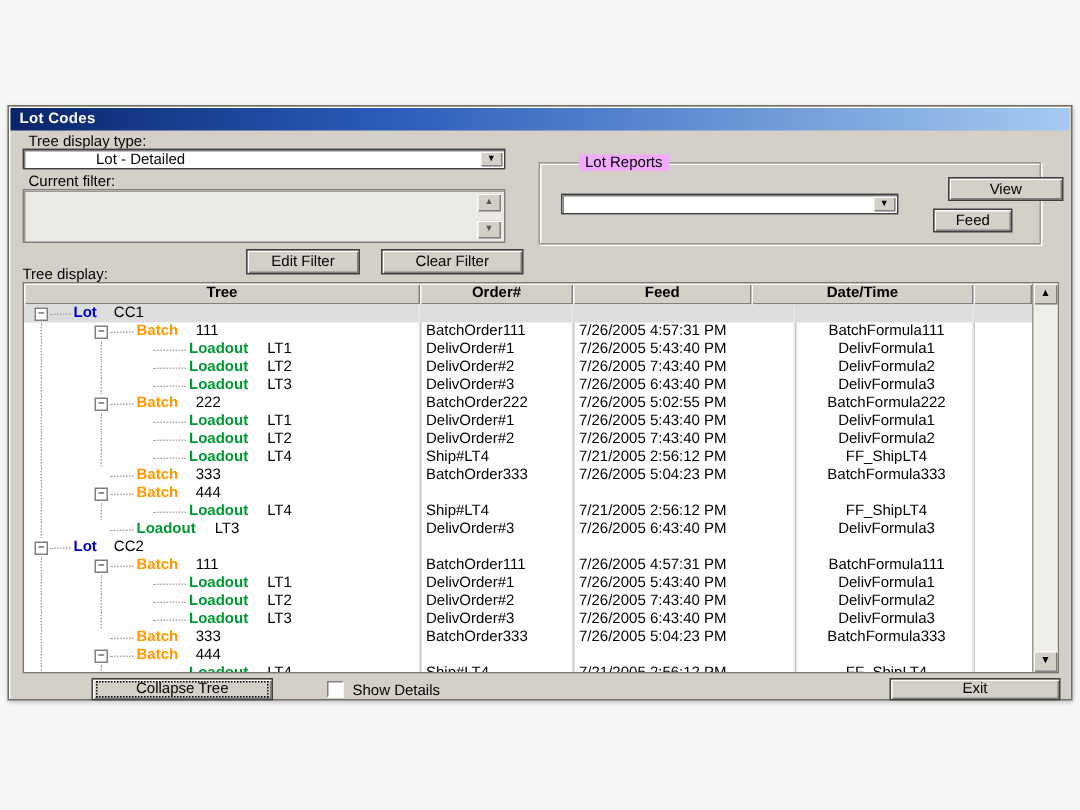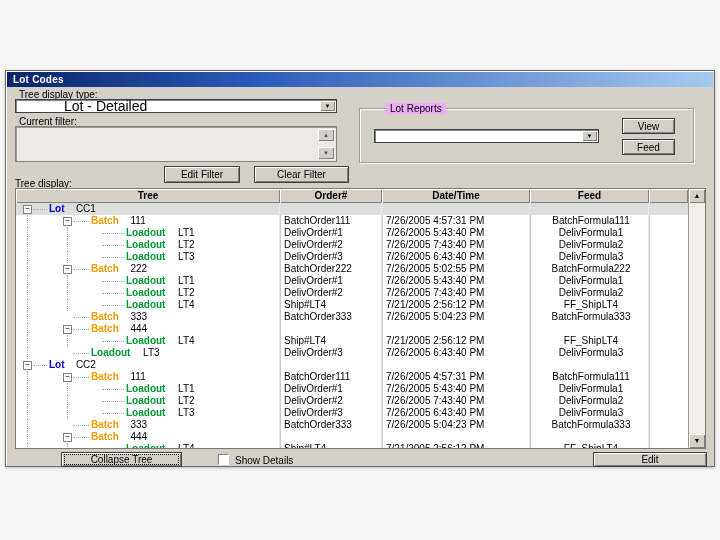--- a/index.html
+++ b/index.html
@@ -23,21 +23,21 @@
     line-height:15px; padding-left:6px;
     letter-spacing:.2px;
   }
   .label { position:absolute; font-size:10px; color:#000; }
   
   .combo {
     position:absolute; background:#fff;
     border:1px solid #404040;
     box-shadow: inset 1px 1px 0 #808080;
   }
-  .combo .val { position:absolute; left:4px; top:1px; font-size:14px; line-height:11px;padding-left:44px; }
+  .combo .val { position:absolute; left:4px; top:1px; font-size:10px; line-height:11px;padding-left:44px; }
   .combo .arrow {
     position:absolute; right:1px; top:1px; bottom:1px; width:15px;
     background:#d4d0c8;
     box-shadow: inset 1px 1px 0 #fff, inset -1px -1px 0 #808080;
     font-size:6px; color:#000; text-align:center; line-height:11px;
   }
   
   .filterbox {
     position:absolute; background:#eceae4;
     border:1px solid #808080;
@@ -150,32 +150,32 @@
 
   <button class="btn" style="left:158px; top:95px; width:76px; height:17px;">Edit Filter</button>
   <button class="btn" style="left:248px; top:95px; width:95px; height:17px;">Clear Filter</button>
 
   <div class="groupbox" style="left:353px; top:37px; width:335px; height:55px;">
     <span class="gb-label">Lot Reports</span>
     <div class="combo" style="left:14px; top:20px; width:225px; height:14px;">
       <span class="val"></span>
       <span class="arrow">▼</span>
     </div>
-    <button class="btn" style="left:262px; top:9px; width:53px; height:16px;">View</button>
+    <button class="btn" style="left:272px; top:9px; width:77px; height:16px;">View</button>
     <button class="btn" style="left:262px; top:30px; width:53px; height:16px;">Feed</button>
   </div>
 
   <div class="label" style="left:9px; top:107px;">Tree display:</div>
 
   <div class="grid" style="left:9px; top:117px; width:691px; height:261px;">
     <div class="ghead">
       <div class="gh-cell" style="width:264px;">Tree</div>
       <div class="gh-cell" style="width:102px;">Order#</div>
+      <div class="gh-cell" style="width:119px;">Feed</div>
       <div class="gh-cell" style="width:148px;">Date/Time</div>
-      <div class="gh-cell" style="width:119px;">Feed</div>
       <div class="gh-cell" style="width:39px;"></div>
     </div>
     <div class="gbody" id="gbody">
       <div class="colline" style="left:264px;"></div>
       <div class="colline" style="left:366px;"></div>
       <div class="colline" style="left:514px;"></div>
       <div class="colline" style="left:633px;"></div>
     <div class="grow selected">
           <div class="c-tree">
             <span class="tbox" style="left: 7px;">−</span>
@@ -427,14 +427,14 @@
       <span class="vs-btn" style="top:0;">▲</span>
       <span class="vs-btn" style="bottom:0;">▼</span>
     </div>
   </div>
 
   <button class="btn default" style="left:55px; top:381px; width:121px; height:15px;">
     <span class="inner" style="font-size:10px; line-height:9px;">Collapse Tree</span>
   </button>
   <span class="checkbox" style="left:212px; top:383px;" id="show-details-cb"></span>
   <div class="label" style="left:229px; top:384px;">Show Details</div>
-  <button class="btn" style="left:587px; top:381px; width:114px; height:15px;">Edit</button>
+  <button class="btn" style="left:587px; top:381px; width:114px; height:15px;">Exit</button>
 </div>
 
 </body></html>

